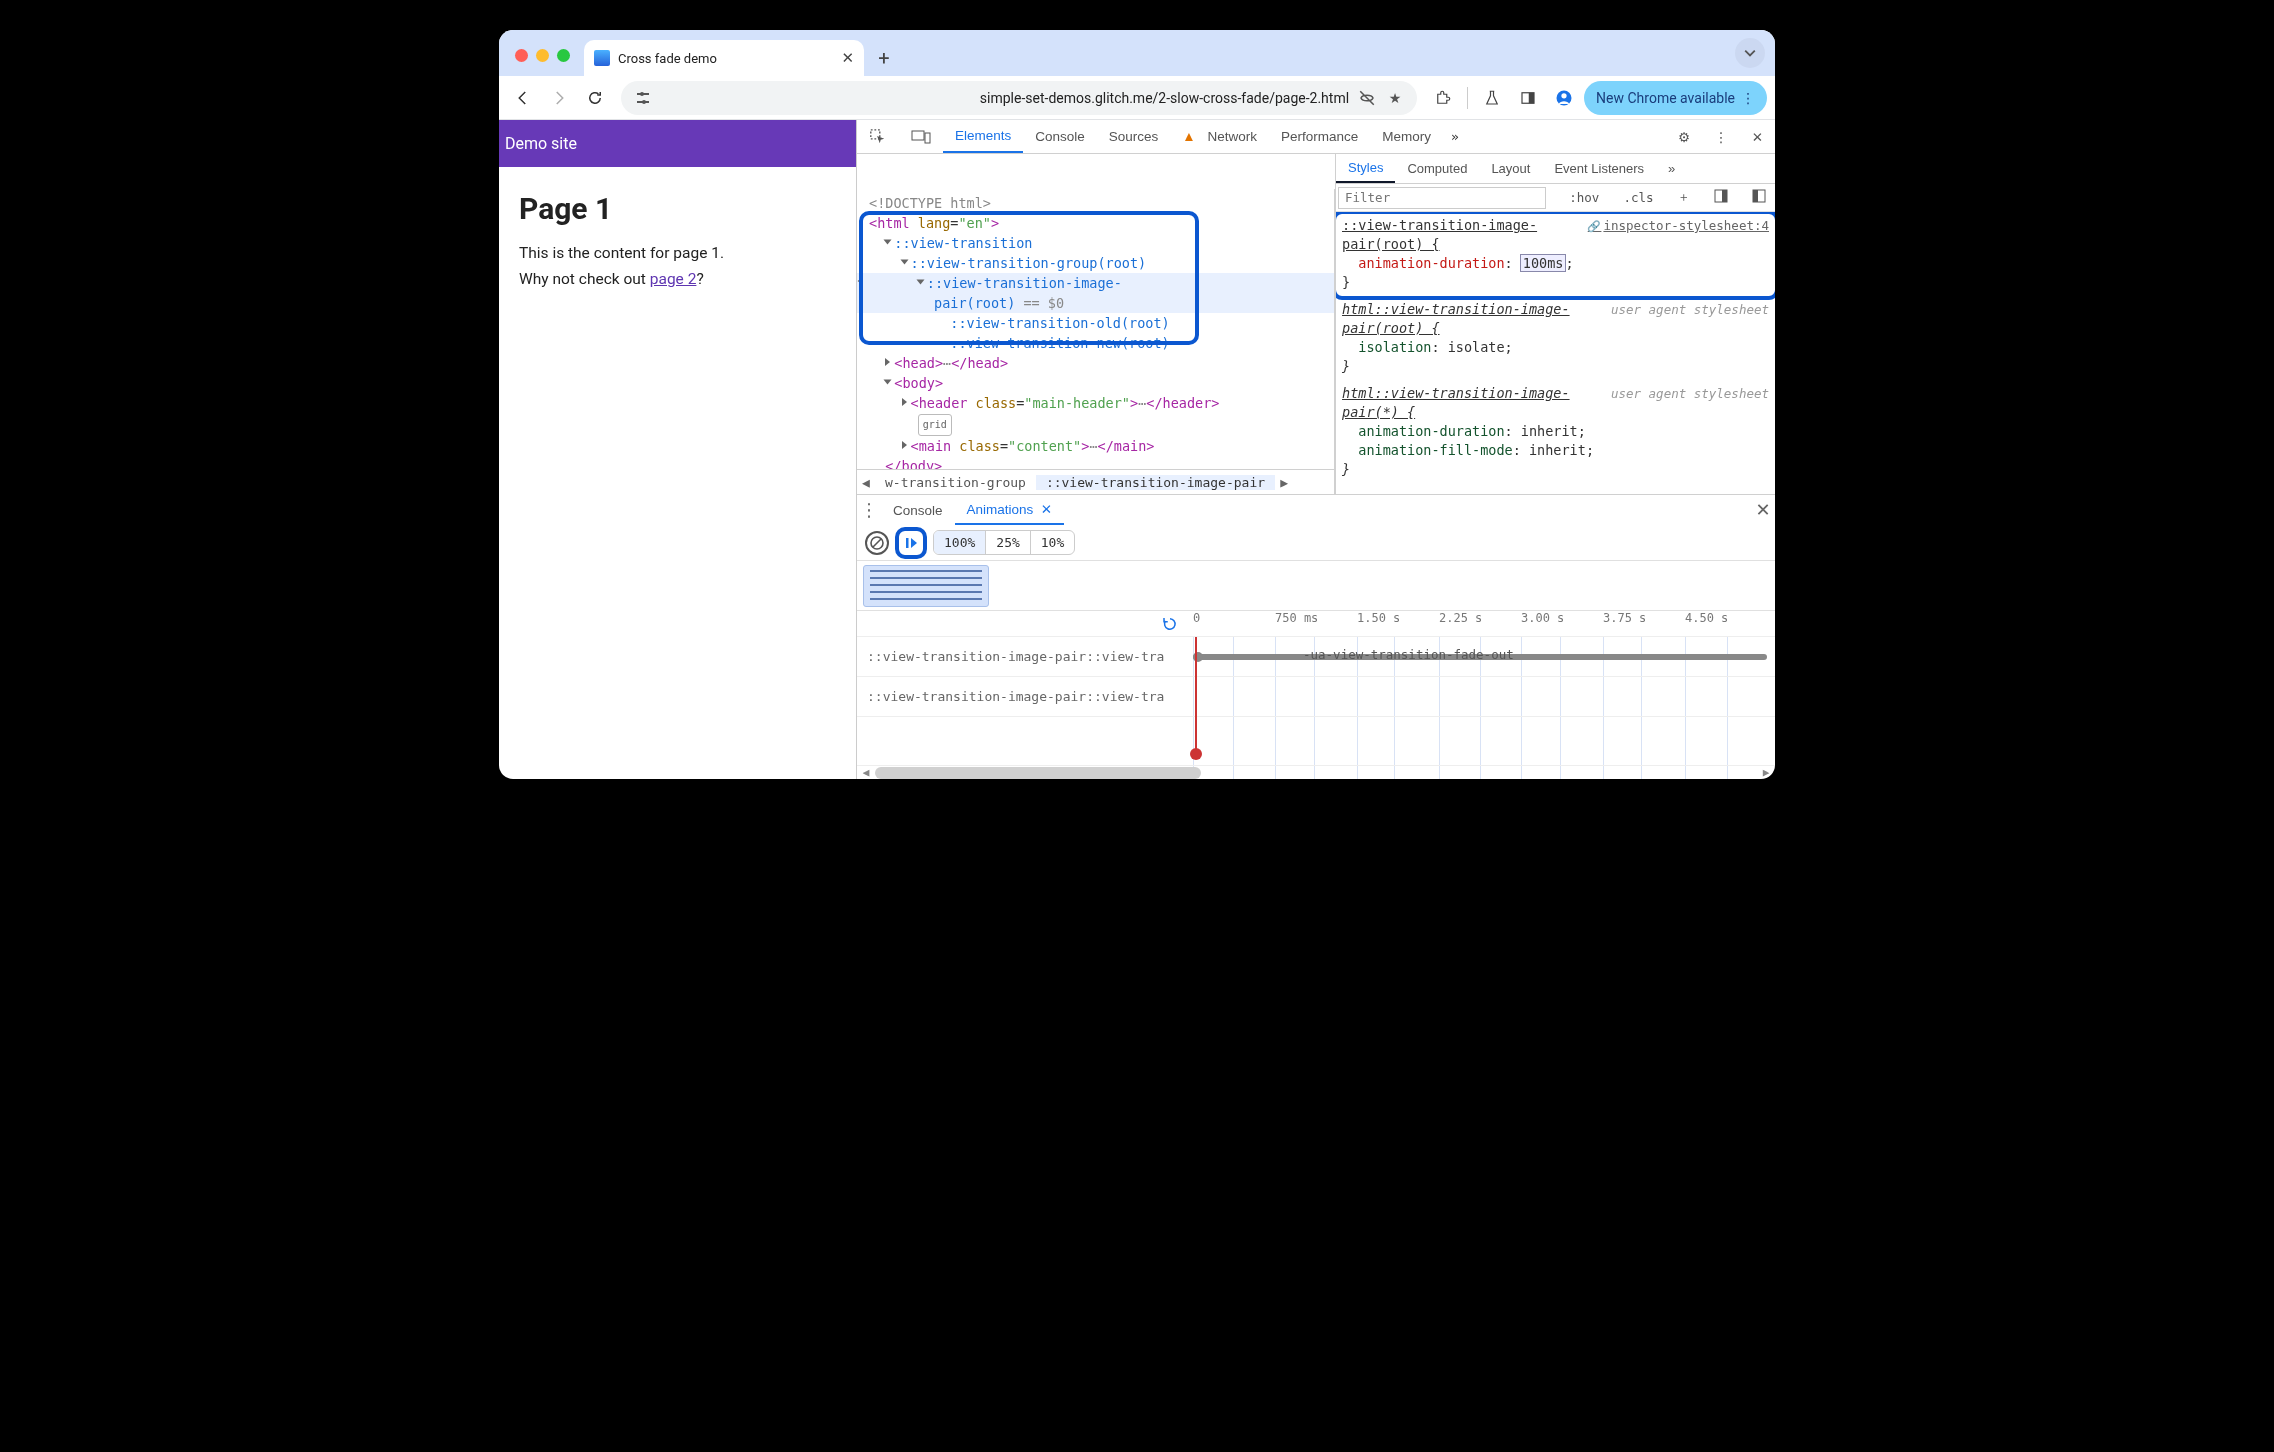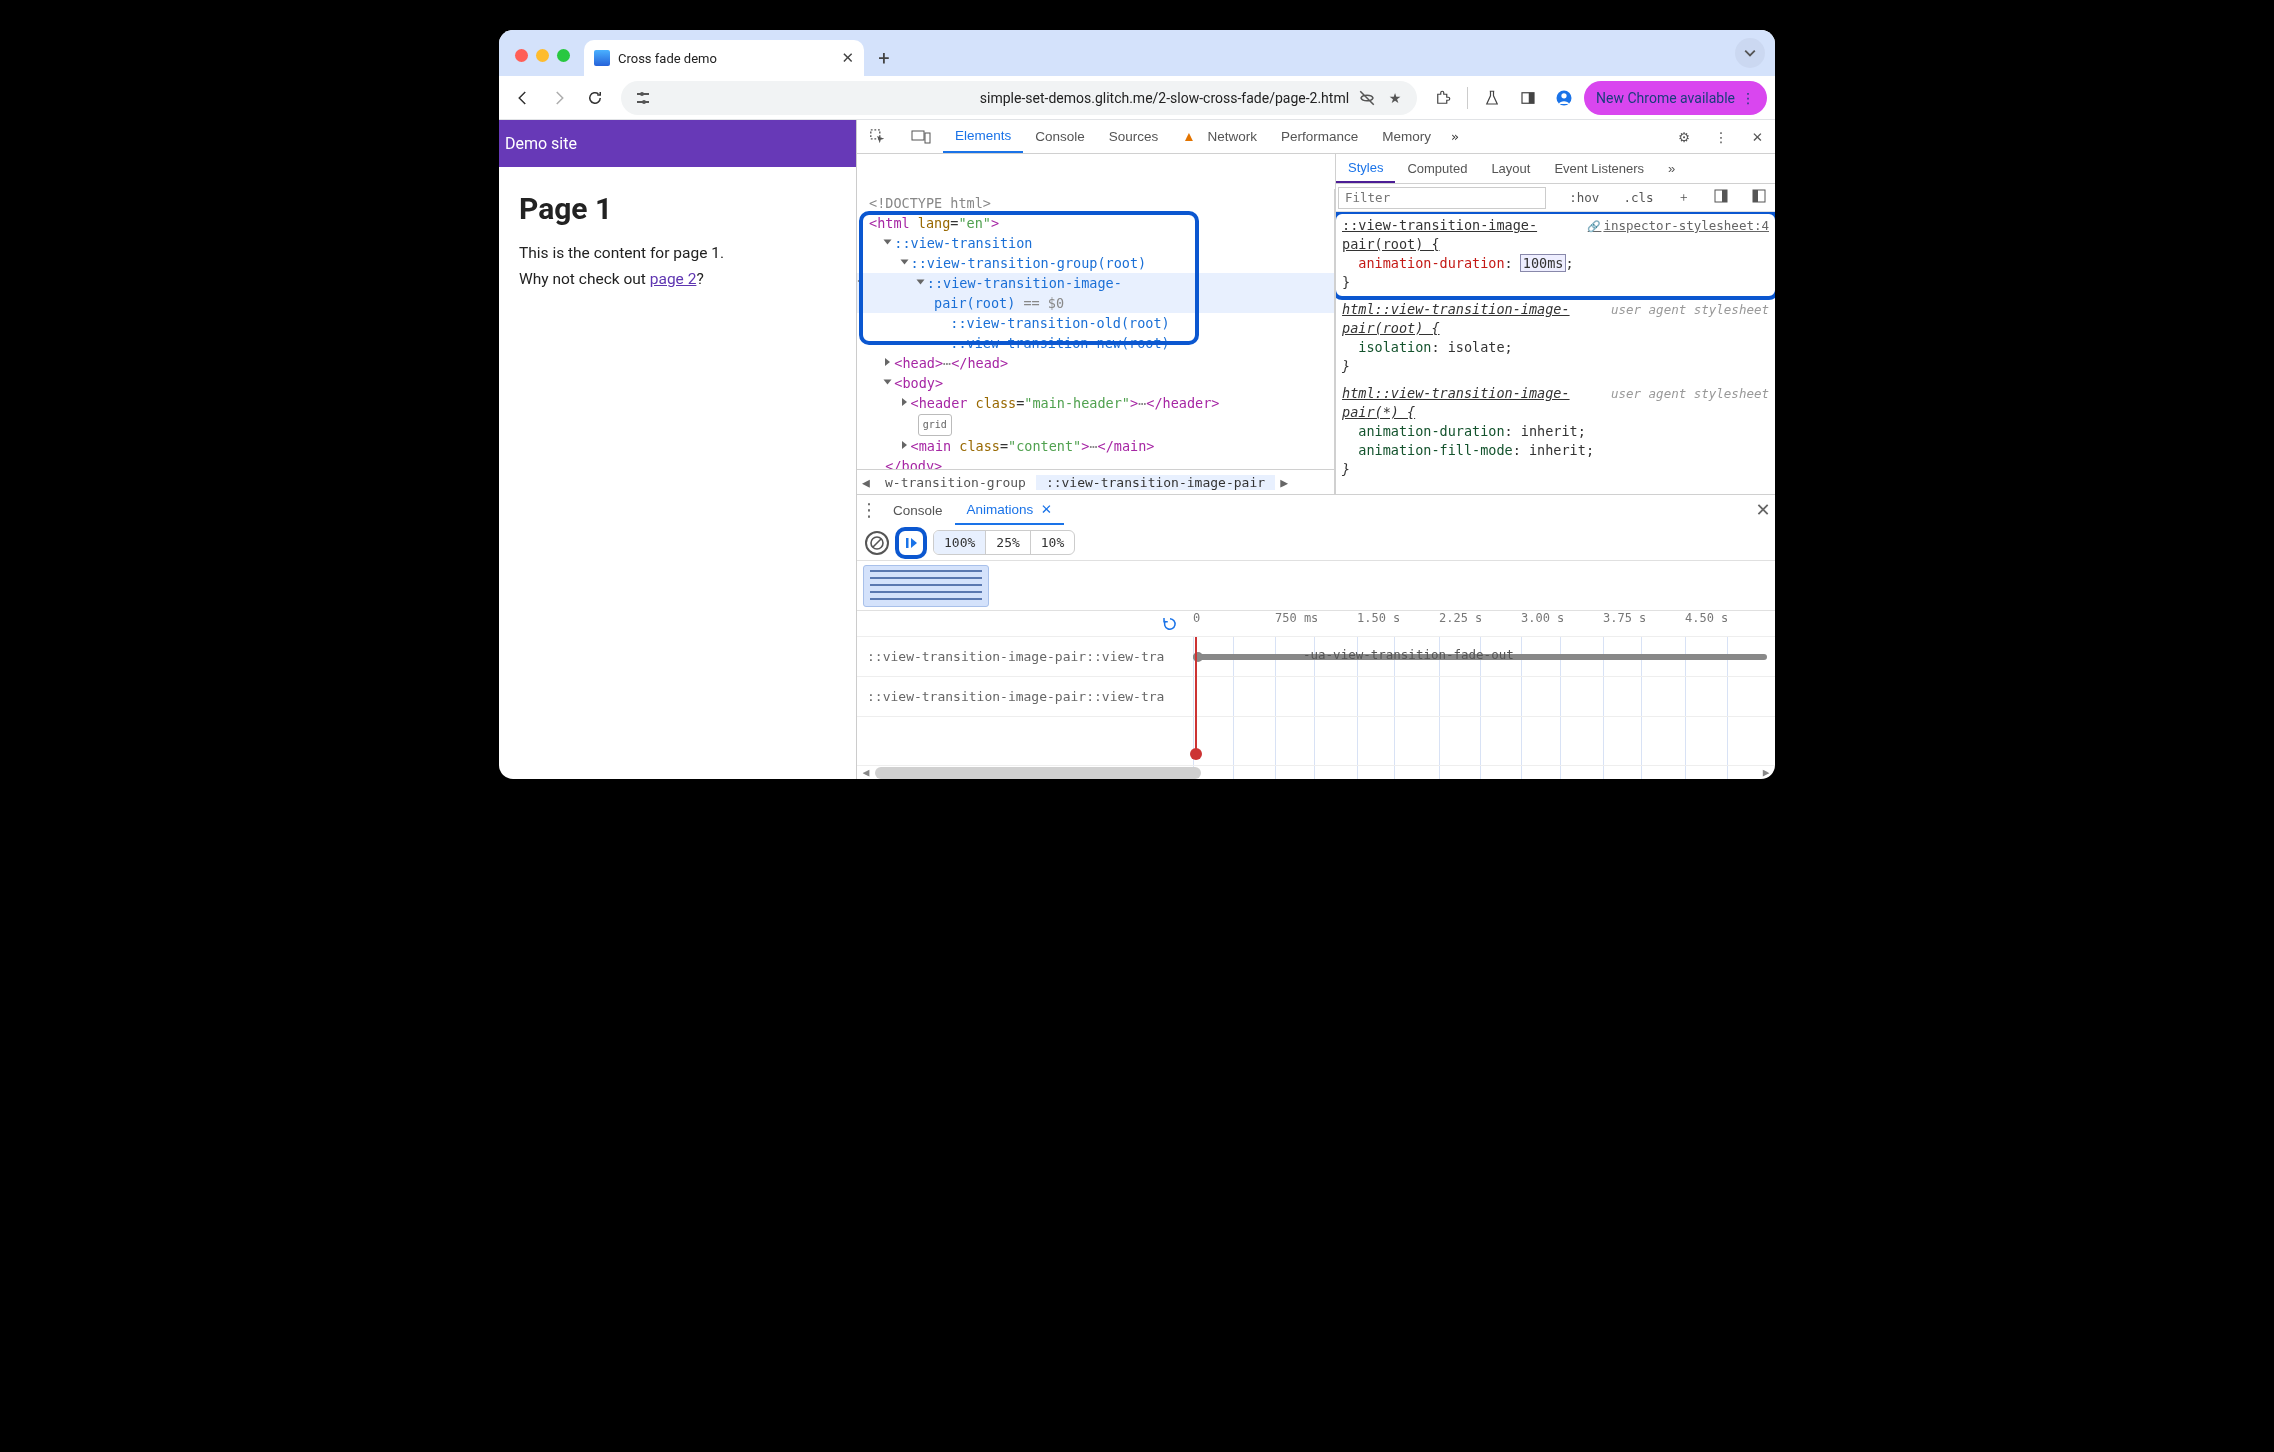--- a/index.html
+++ b/index.html
@@ -18,21 +18,21 @@
   .tabstrip .spacer { flex:1; }
   .dropbtn { width:30px; height:30px; margin:0 10px 8px 0; background:#cbd8f1; border-radius:50%; display:flex; align-items:center; justify-content:center; color:#555; }
   
   .toolbar { height:44px; background:#fff; border-bottom:1px solid #e1e3e6; display:flex; align-items:center; padding:0 8px; gap:4px; }
   .tbtn { width:32px; height:32px; display:flex; align-items:center; justify-content:center; color:#444; border-radius:50%; }
   .tbtn svg { width:18px; height:18px; }
   .omnibox { flex:1; height:34px; background:#f1f3f4; border-radius:17px; display:flex; align-items:center; padding:0 12px; gap:8px; font-size:14px; color:#222; margin:0 6px;text-align:right; }
   .omnibox .url { flex:1; }
   .omnibox .ic { width:20px; display:flex; justify-content:center; color:#555; }
   .star { color:#1a73e8; }
-  .pill { height:34px; background:#d946ef; border-radius:17px; display:flex; align-items:center; padding:0 12px; gap:6px; font-size:14px; color:#1a3d7c; }
+  .pill { height:34px; background:#7dd3fc; border-radius:17px; display:flex; align-items:center; padding:0 12px; gap:6px; font-size:14px; color:#1a3d7c; }
   
   .content { flex:1; display:flex; overflow:hidden; }
   .pagepane { width:357px; display:flex; flex-direction:column; overflow:hidden; }
   .page-header { background:#6739b7; color:#fff; padding:14px 6px; font-size:16px; }
   .page-body { padding:18px 20px; color:#222; }
   .page-body h1 { margin:6px 0 18px 0; font-size:30px; }
   .page-body p { margin:8px 0; font-size:15.5px; }
   .page-body a { color:#5e35b1; text-decoration:underline; }
   
   .devtools { flex:1; display:flex; flex-direction:column; border-left:1px solid #ccc; font-family: Menlo, Consolas, monospace; font-size:13px; color:#333; min-width:0; }
@@ -56,21 +56,21 @@
   .dots-in { color:#888; }
   .side-dots { position:absolute; left:-2px; top:84px; color:#888; }
   .breadcrumb { height:25px; border-top:1px solid #d0d0d0; display:flex; align-items:center; font-size:13px; background:#fff; }
   .breadcrumb .chev { width:18px; text-align:center; color:#666; }
   .breadcrumb .crumb { padding:0 10px; color:#555; white-space:nowrap; }
   .breadcrumb .crumb.sel { background:#e8f0fe; color:#333; }
   
   .stylespane { width:440px; display:flex; flex-direction:column; border-left:1px solid #d0d0d0; min-width:0; }
   .sp-tabs { height:30px; display:flex; align-items:stretch; border-bottom:1px solid #d0d0d0; font-family:-apple-system,sans-serif; font-size:13px; }
   .sp-tabs .stab { padding:0 12px; display:flex; align-items:center; color:#555; }
-  .sp-tabs .stab.active { color:#1a73e8; border-bottom:2px solid #4c1d95; }
+  .sp-tabs .stab.active { color:#1a73e8; border-bottom:2px solid #0f172a; }
   .sp-filterrow { display:flex; align-items:center; border-bottom:1px solid #e0e0e0; height:28px; gap:18px; padding-right:6px; }
   .sp-filterrow input { flex:1; min-width:0; border:1px solid #ccc; margin:2px; padding:2px 6px; font-family:inherit; font-size:12.5px; height:22px; }
   .sp-filterrow .mini { font-size:12.5px; color:#555; padding:0 3px; font-family:Menlo,monospace; }
   .sp-body { flex:1; overflow:hidden; position:relative; padding:2px 6px; font-size:13.5px; line-height:19px; }
   .rule { margin:2px 0 8px 0; }
   .rule .selector { font-style:italic; color:#333;text-decoration:underline; }
   .rule .selector.noit { font-style:normal; }
   .rule .link { float:right; color:#666; font-size:12.5px; text-decoration:underline; cursor:pointer; }
   .rule .ua { float:right; color:#999; font-style:italic; font-size:12.5px; }
   .prop { color:#333; }

